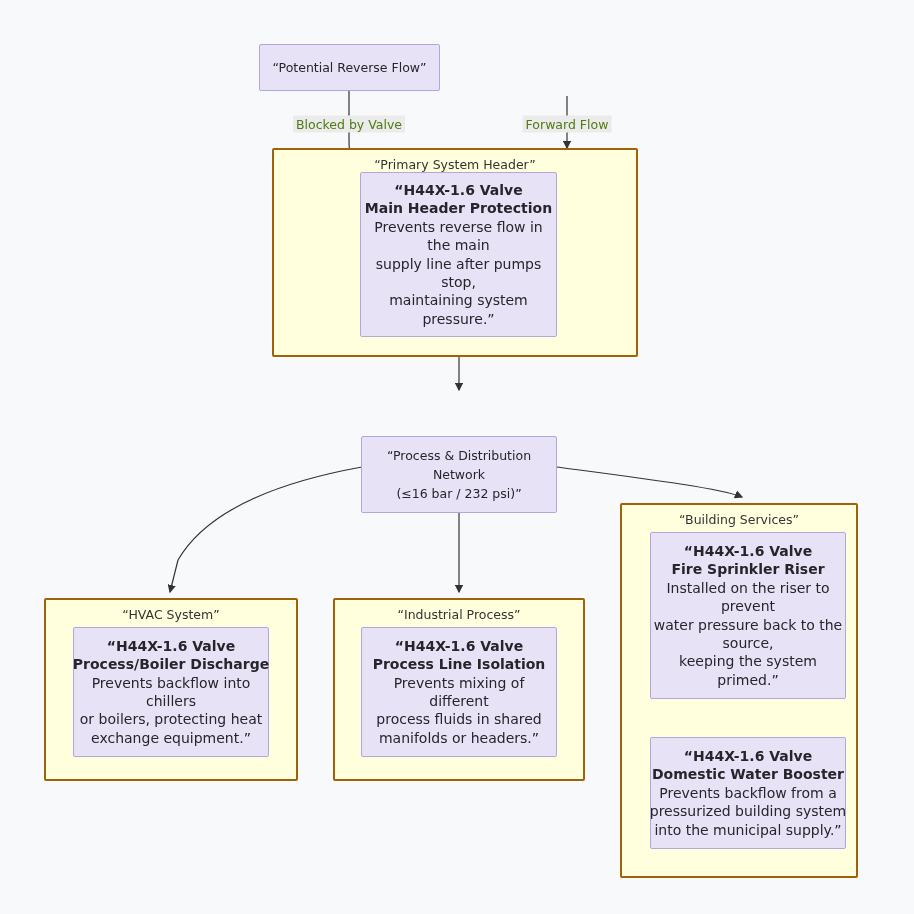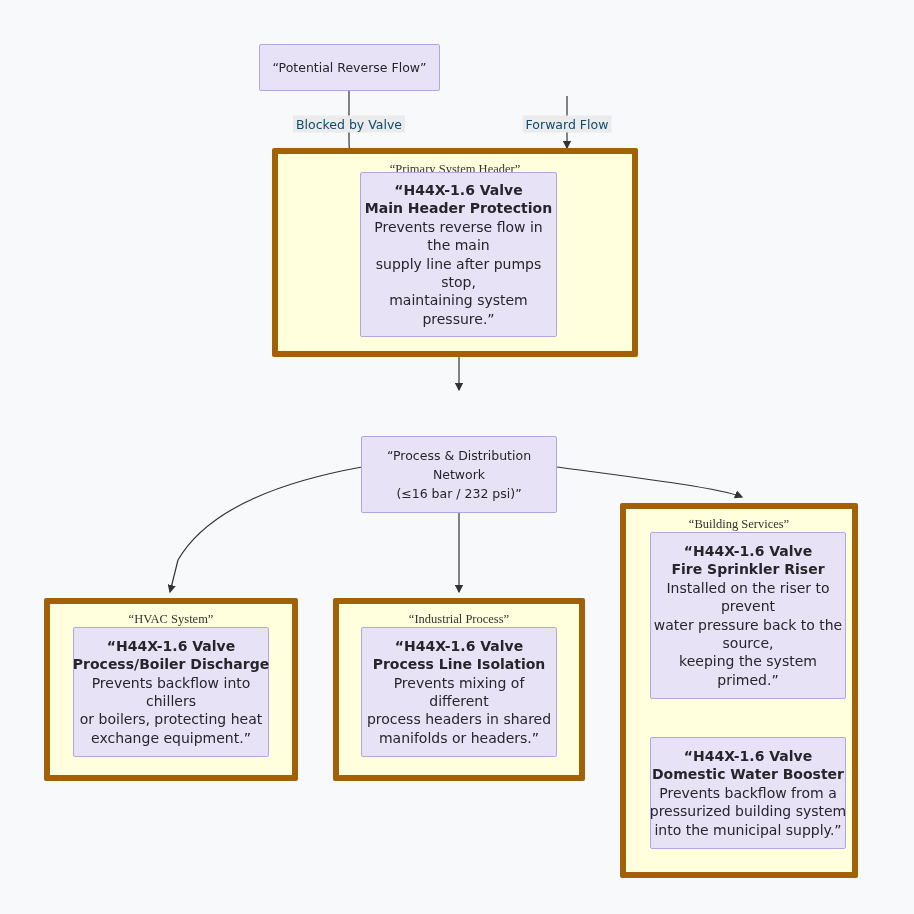--- a/index.html
+++ b/index.html
@@ -20,24 +20,23 @@
     position: absolute;
     left: 0;
     top: 0;
     width: 914px;
     height: 914px;
     pointer-events: none;
   }
   .cluster {
     position: absolute;
     background: #ffffde;
-    border: 6px solid #a16207;
+    border: 2px solid #a16207;
     border-radius: 2px;
     box-sizing: border-box;
-    font-family: Liberation Serif, serif;
   }
   .cluster-title {
     position: absolute;
     left: 0;
     right: 0;
     top: 7px;
     text-align: center;
     font-size: 12.5px;
     color: #333333;
     line-height: 1.3;
@@ -72,21 +71,21 @@
     justify-content: center;
     text-align: center;
     color: #26252b;
     font-size: 12.5px;
     line-height: 19px;
   }
   .plainnode .ln { display: block; white-space: nowrap; }
   .edge-label {
     position: absolute;
     background: #ebebeb;
-    color: #0c4a6e;
+    color: #4d7c0f;
     font-size: 12.5px;
     line-height: 1.2;
     padding: 1px 3px;
     white-space: nowrap;
     transform: translate(-50%, -50%);
   }
 </style>
 </head>
 <body>
 
@@ -157,21 +156,21 @@
 
   <div class="cluster" style="left:333px; top:598px; width:252px; height:183px;">
     <div class="cluster-title">“Industrial Process”</div>
   </div>
 
   <div class="vnode" style="left:361px; top:627px; width:196px; height:130px;">
     <span class="ln b">“H44X-1.6 Valve</span>
     <span class="ln b">Process Line Isolation</span>
     <span class="ln">Prevents mixing of</span>
     <span class="ln">different</span>
-    <span class="ln">process headers in shared</span>
+    <span class="ln">process fluids in shared</span>
     <span class="ln">manifolds or headers.”</span>
   </div>
 
   <div class="cluster" style="left:620px; top:503px; width:238px; height:375px;">
     <div class="cluster-title">“Building Services”</div>
   </div>
 
   <div class="vnode" style="left:650px; top:532px; width:196px; height:167px;">
     <span class="ln b">“H44X-1.6 Valve</span>
     <span class="ln b">Fire Sprinkler Riser</span>

